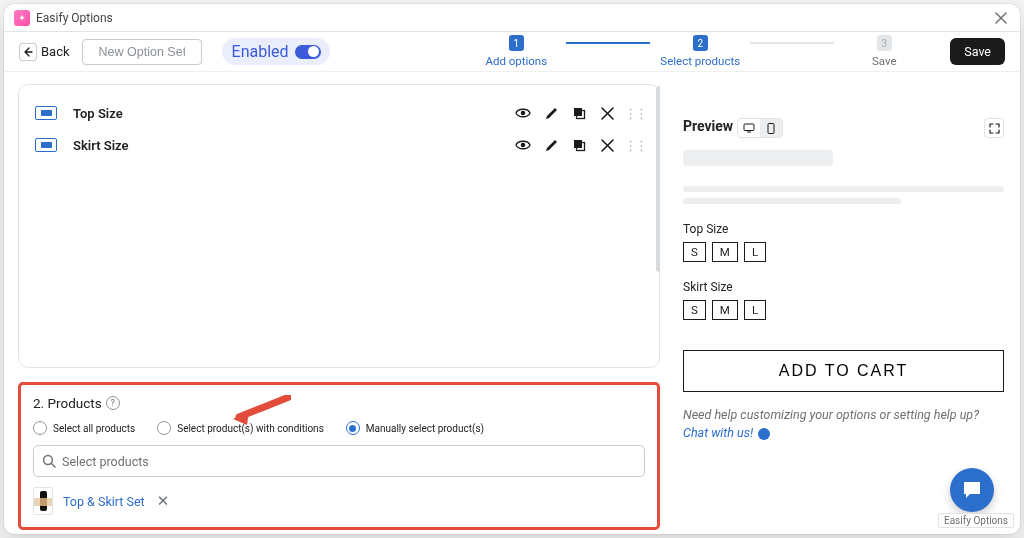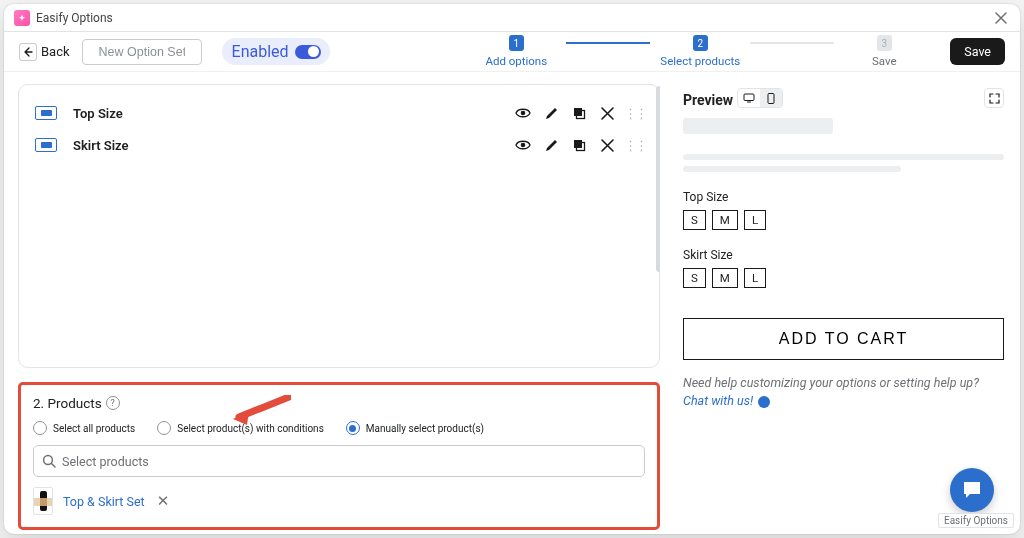--- a/index.html
+++ b/index.html
@@ -57,21 +57,21 @@
   .thumb { width:20px; height:28px; border:1px solid #e1e3e5; border-radius:2px; background:linear-gradient(#fff 40%, #e9d3b5 40% 70%, #fff 70%); position:relative; }
   .thumb::after { content:""; position:absolute; left:6px; top:3px; width:7px; height:20px; background:linear-gradient(#111 0 35%, #c29a6b 35% 75%, #111 75%); border-radius:2px; }
   .prod-chip a { color:#2c6ecb; font-size:12.5px; text-decoration:none; }
   .chip-x { color:#6d7175; font-size:15px; cursor:pointer; margin-left:2px; }
 
   
   .scrollhint { position:absolute; right:-2px; top:14px; width:6px; height:186px; background:#d8dbdd; border-radius:3px; }
 
   
   .rightcol { flex:1; padding:14px 16px 0 22px; overflow:auto; border-left:1px solid transparent; }
-  .prev-head { display:flex; align-items:flex-end; gap:4px; height:22px; }
+  .prev-head { display:flex; align-items:flex-start; gap:4px; height:22px;margin-top:32px; }
   .prev-head .title { font-weight:700; font-size:14px; }
   .dev-toggle { display:flex; border:1px solid #e1e3e5; border-radius:4px; overflow:hidden; }
   .dev-toggle span { width:22px; height:18px; display:flex; align-items:center; justify-content:center; font-size:11px; }
   .dev-toggle span.active { background:#eceef0; }
   .expand { margin-left:auto; width:20px; height:20px; border:1px solid #e1e3e5; border-radius:4px; display:flex; align-items:center; justify-content:center; cursor:pointer; }
   .skel { margin-top:10px; }
   .skel .bar1 { width:150px; height:16px; background:#eceef0; border-radius:3px; }
   .skel .bar2 { width:100%; height:6px; background:#eceef0; border-radius:3px; margin-top:20px; }
   .skel .bar3 { width:68%; height:6px; background:#eceef0; border-radius:3px; margin-top:6px; }
   .prev-opt { margin-top:18px; font-size:12px; }

